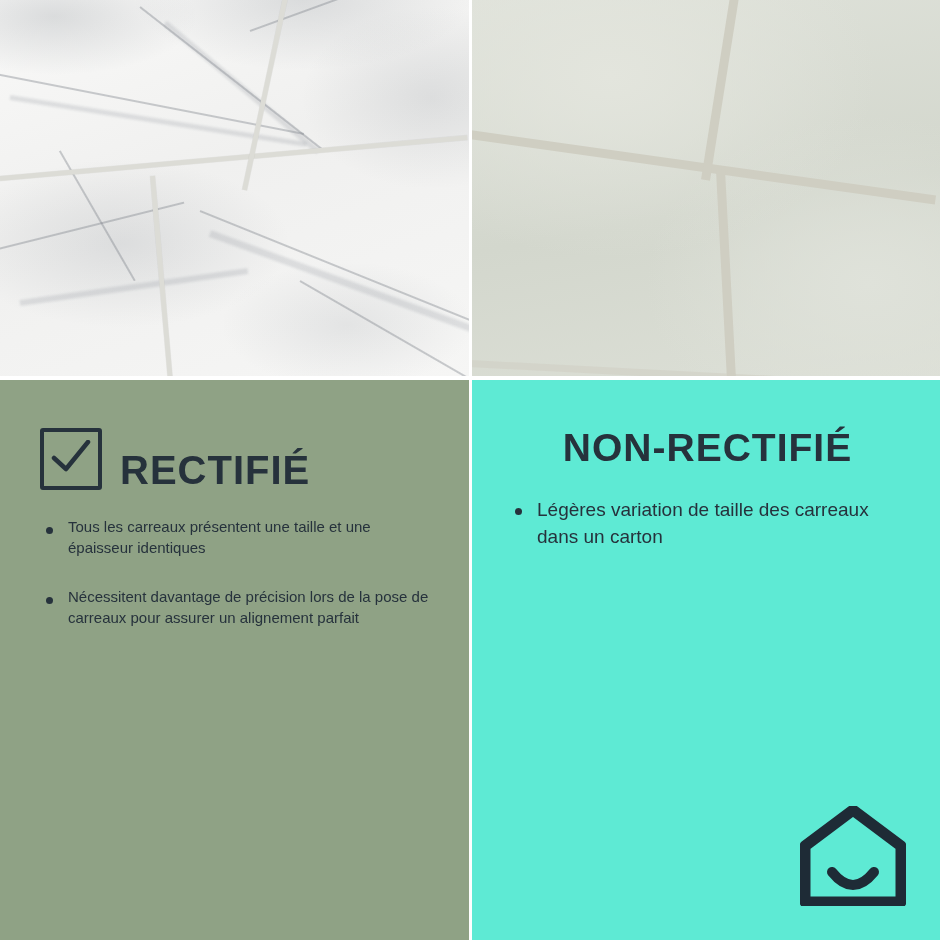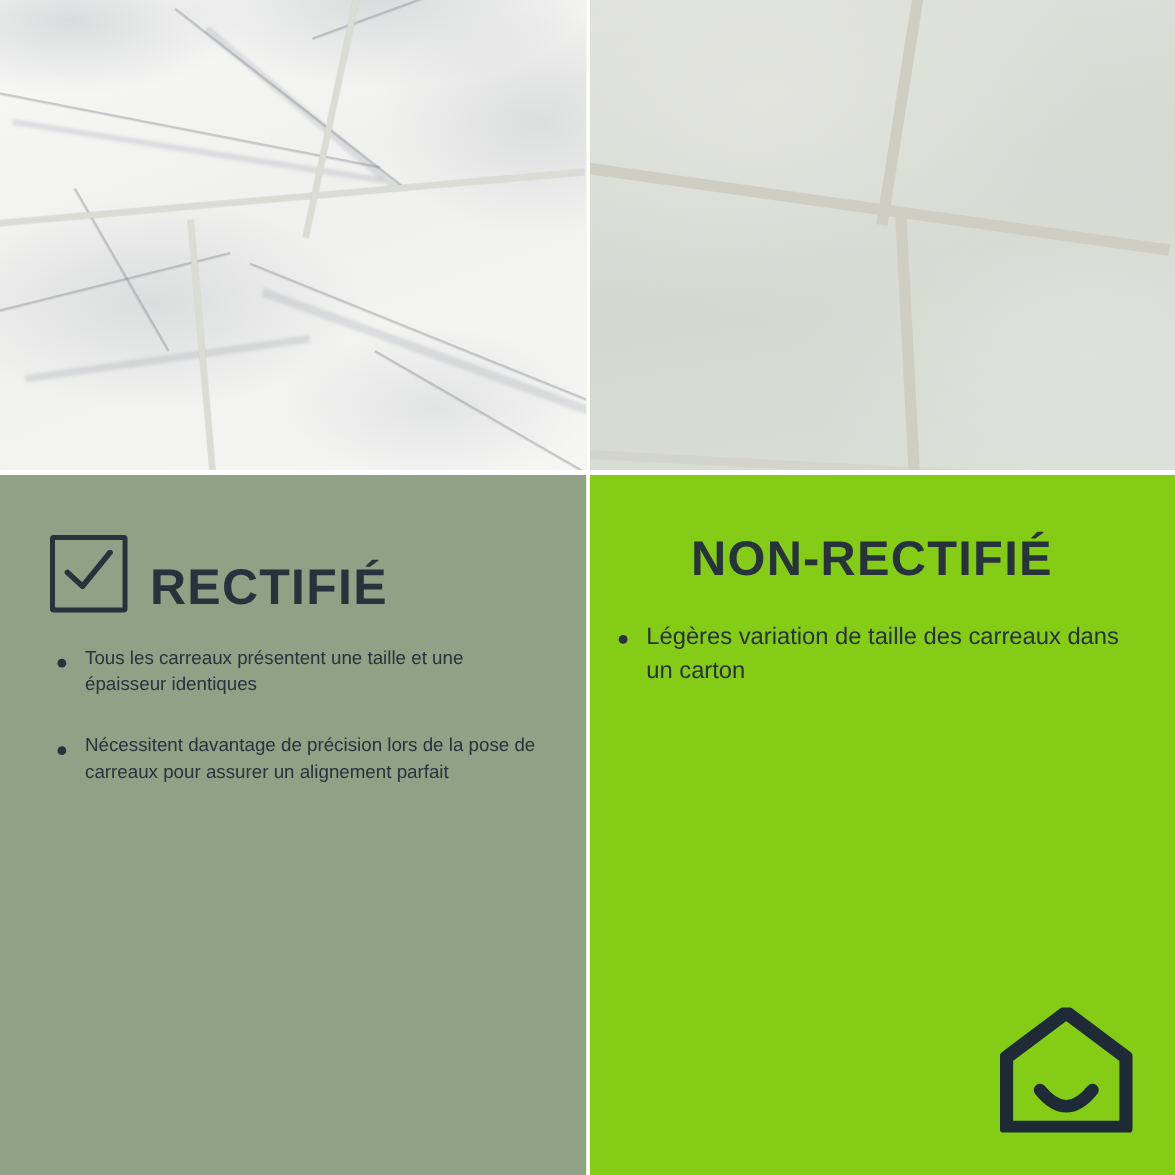--- a/index.html
+++ b/index.html
@@ -74,23 +74,22 @@
   
   .txt-panel {
     padding: 36px 34px 20px 40px;
     box-sizing: border-box;
   }
   .panel-left {
     background: #8fa285;
     color: #26323c;
   }
   .panel-right {
-    background: #84cc16;
-    color: #26323c;
-    padding-left: 20px;
+    background: #5eead4;
+    color: #26323c;
   }
   .head-row {
     display: flex;
     align-items: flex-end;
     gap: 18px;
     margin: 14px 0 26px 0;
   }
   .panel-right .head-row { justify-content: center; margin-bottom: 30px; }
   .check-box {
     width: 54px;

